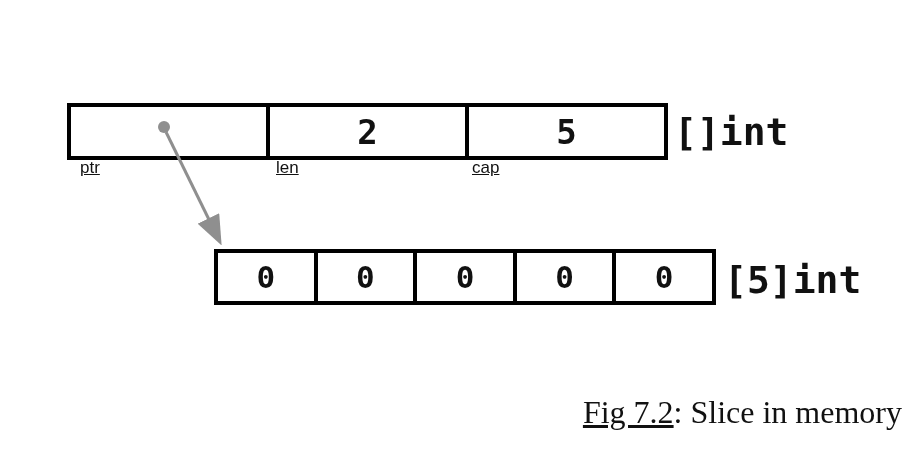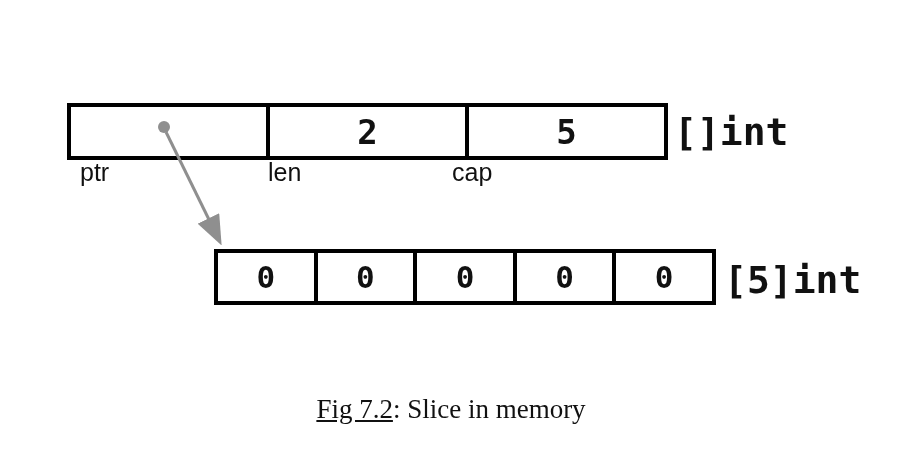--- a/index.html
+++ b/index.html
@@ -65,26 +65,27 @@
   }
   .type-label.array-type {
     left: 724px;
     top: 258px;
     text-align: right;
   }
   .field-label {
     position: absolute;
     top: 158px;
     font-family: "Liberation Sans", sans-serif;
-    font-size: 25px;
+    font-size: 17px;
     color: #111111;
+    text-decoration: underline;
   }
   .field-label.ptr { left: 80px; }
-  .field-label.len { left: 268px; }
-  .field-label.cap { left: 452px; }
+  .field-label.len { left: 276px; }
+  .field-label.cap { left: 472px; }
   
   .array-box {
     position: absolute;
     left: 214px;
     top: 249px;
     width: 494px;
     height: 48px;
     border: 4px solid #000000;
     display: flex;
     box-sizing: content-box;
@@ -109,23 +110,23 @@
     top: 0;
     width: 902px;
     height: 465px;
     pointer-events: none;
   }
   .caption {
     position: absolute;
     left: 0;
     top: 394px;
     width: 902px;
-    text-align: center;
+    text-align: right;
     font-family: "Liberation Serif", serif;
-    font-size: 27px;
+    font-size: 32px;
     color: #111111;
   }
   .caption .fig-ref {
     text-decoration: underline;
   }
 </style>
 </head>
 <body>
 
 <div class="canvas">

